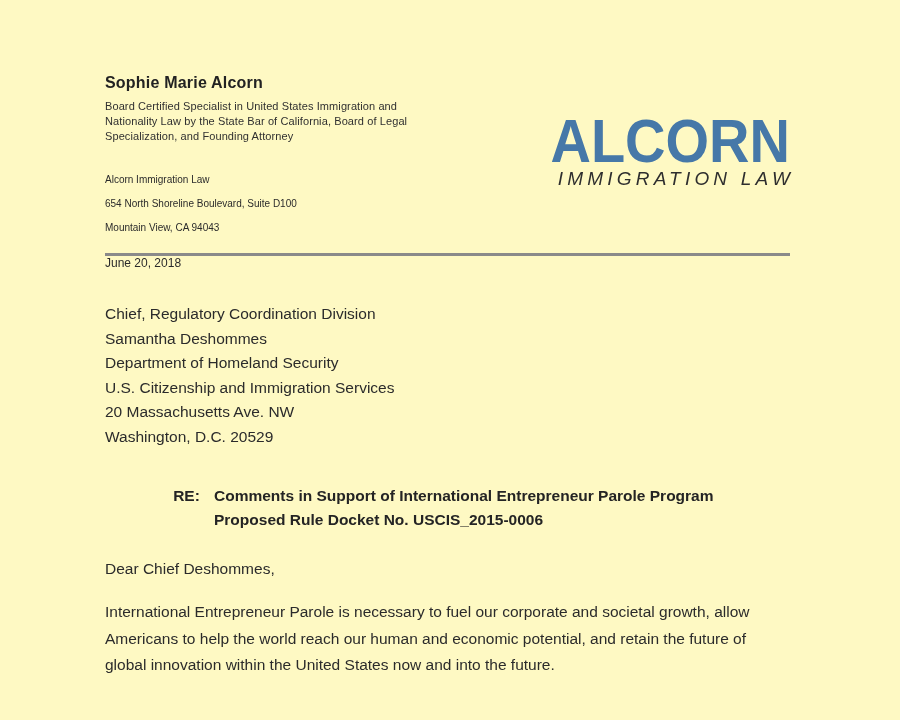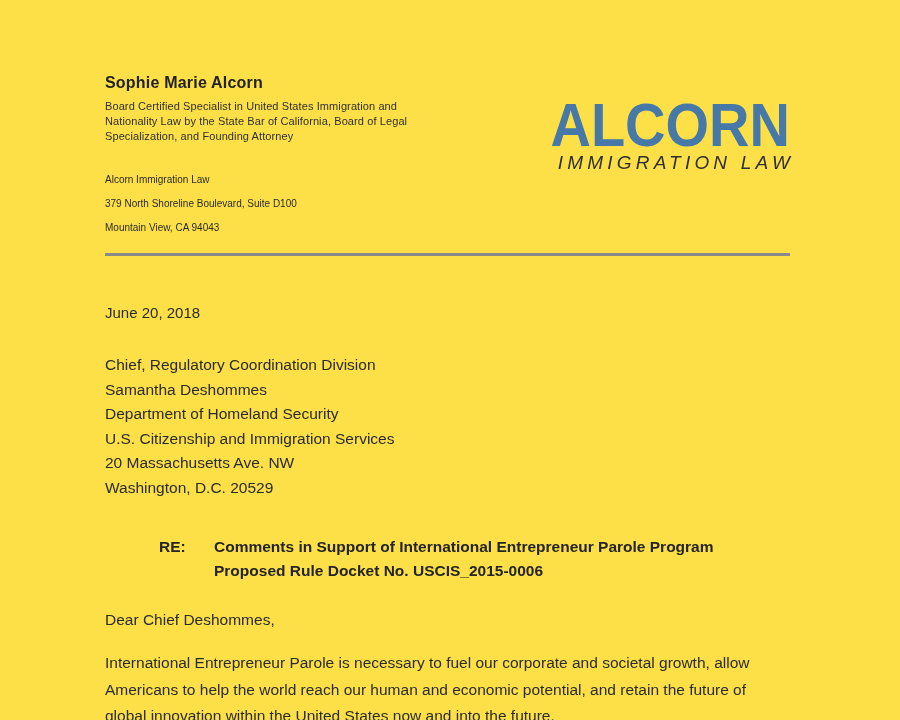--- a/index.html
+++ b/index.html
@@ -13,21 +13,21 @@
     overflow: hidden;
     font-family: "Liberation Sans", "DejaVu Sans", sans-serif;
     color: #2b2b2b;
     -webkit-font-smoothing: antialiased;
   }
   .page {
     box-sizing: border-box;
     width: 900px;
     height: 720px;
     padding: 74px 110px 16px 105px;
-    background: #fde047;
+    background: #fef9c3;
   }
   
   .letterhead {
     display: flex;
     justify-content: space-between;
     align-items: flex-start;
   }
   .letterhead-left {
     width: 370px;
   }
@@ -44,21 +44,21 @@
     color: #303030;
     letter-spacing: 0.1px;
   }
   .firm-block {
     margin-top: 24px;
     font-size: 10px;
     line-height: 24px;
     color: #2b2b2b;
   }
   .logo {
-    margin-top: 24px;
+    margin-top: 40px;
     text-align: right;
     white-space: nowrap;
   }
   .logo-primary {
     font-size: 56px;
     line-height: 50px;
     font-weight: bold;
     letter-spacing: 0px;
     transform: scaleY(1.08);
     transform-origin: top right;
@@ -74,40 +74,40 @@
     font-style: italic;
   }
   .rule {
     border: none;
     border-top: 3px solid #8a8a8a;
     margin: 13px 0 0 0;
     width: 100%;
   }
   
   .date-line {
-    margin-top: 48px;
-    font-size: 15px;
+    font-size: 12px;
   }
   .recipient-block {
     margin-top: 32px;
     font-size: 15.5px;
     line-height: 24.5px;
   }
   .re-block {
     margin-top: 35px;
     margin-left: 54px;
     display: flex;
     font-weight: bold;
     font-size: 15.5px;
     line-height: 24px;
     color: #242424;
   }
   .re-label {
     width: 55px;
     flex: 0 0 auto;
+    text-align: center;
   }
   .re-text {
     max-width: 530px;
   }
   .salutation {
     margin-top: 28px;
     font-size: 15.5px;
   }
   .body-paragraph {
     margin: 21px 0 0 0;
@@ -124,21 +124,21 @@
   <div class="letterhead">
     <div class="letterhead-left">
       <div class="attorney-name">Sophie Marie Alcorn</div>
       <div class="attorney-title">
         <div>Board Certified Specialist in United States Immigration and</div>
         <div>Nationality Law by the State Bar of California, Board of Legal</div>
         <div>Specialization, and Founding Attorney</div>
       </div>
       <div class="firm-block">
         <div>Alcorn Immigration Law</div>
-        <div>379 North Shoreline Boulevard, Suite D100</div>
+        <div>654 North Shoreline Boulevard, Suite D100</div>
         <div>Mountain View, CA 94043</div>
       </div>
     </div>
 
     <div class="logo">
       <span class="logo-primary" style="color:#4678a8;">ALCORN</span>
       <span class="logo-secondary" style="color:#2e2e2e;">IMMIGRATION LAW</span>
     </div>
   </div>
 

